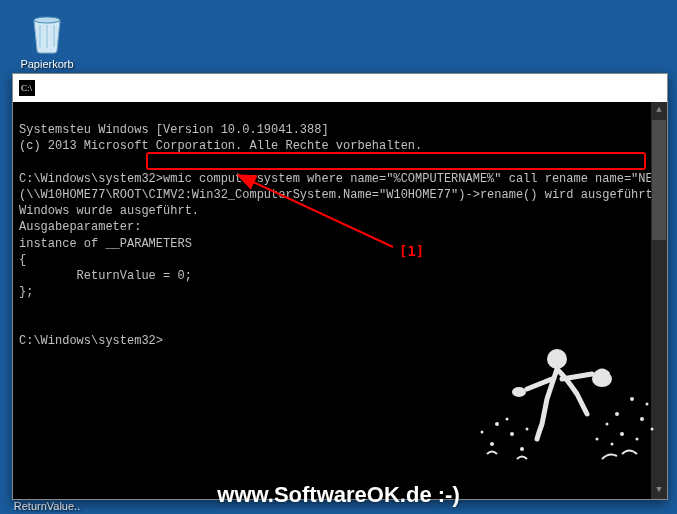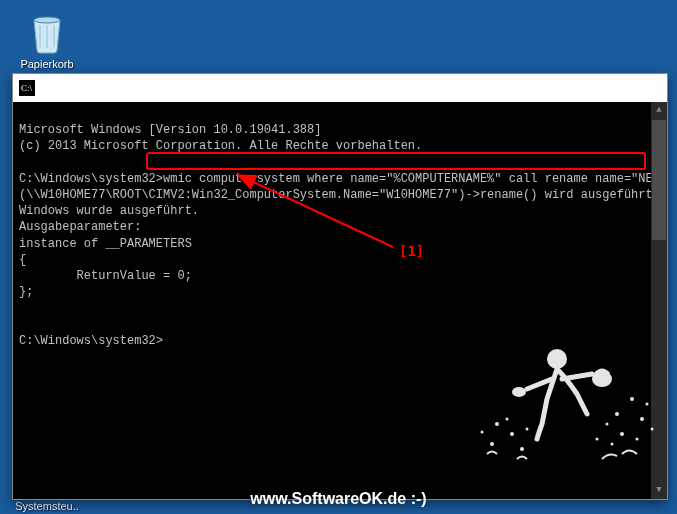--- a/index.html
+++ b/index.html
@@ -95,21 +95,21 @@
       font-size: 14px;
       font-weight: bold;
       pointer-events: none;
     }
     .watermark {
       position: absolute;
       left: 50%;
       transform: translateX(-50%);
       bottom: 6px;
       color: #fff;
-      font-size: 16px;
+      font-size: 22px;
       font-weight: bold;
       font-family: Arial, sans-serif;
       text-shadow: 0 0 4px rgba(0,0,0,0.5);
     }
     .doodle {
       position: absolute;
       right: 10px;
       bottom: 40px;
       pointer-events: none;
       opacity: 0.95;
@@ -179,34 +179,34 @@
         <rect x="8" y="8" width="28" height="20" fill="#7ac0f5"></rect>
         <rect x="10" y="10" width="6" height="5" fill="#fff" opacity="0.8"></rect>
         <rect x="18" y="10" width="6" height="5" fill="#fff" opacity="0.8"></rect>
         <rect x="26" y="10" width="6" height="5" fill="#fff" opacity="0.8"></rect>
         <rect x="10" y="17" width="6" height="5" fill="#fff" opacity="0.8"></rect>
         <rect x="18" y="17" width="6" height="5" fill="#fff" opacity="0.8"></rect>
         <rect x="16" y="30" width="12" height="3" fill="#888"></rect>
         <rect x="12" y="33" width="20" height="2" fill="#aaa"></rect>
       </svg>
     </div>
-    <div class="icon-label">Systemsteu..</div>
+    <div class="icon-label">ReturnValue..</div>
   </div>
 
   <div class="cmd-window">
     <div class="titlebar">
       <div class="titlebar-icon">
         <svg width="16" height="16" viewBox="0 0 16 16">
           <rect x="0" y="0" width="16" height="16" fill="#000"></rect>
           <text x="2" y="11" font-size="9" fill="#fff" font-family="Consolas">C:\</text>
         </svg>
       </div>
     </div>
     <div class="terminal">
-<span class="term-line">Microsoft Windows [Version 10.0.19041.388]</span>
+<span class="term-line">Systemsteu Windows [Version 10.0.19041.388]</span>
 <span class="term-line">(c) 2013 Microsoft Corporation. Alle Rechte vorbehalten.</span>
 <span class="term-line"></span>
 <span class="term-line"><span>C:\Windows\system32&gt;</span><span>wmic computersystem where name="%COMPUTERNAME%" call rename name="NEW-NAME"</span></span>
 <span class="term-line">(\\W10HOME77\ROOT\CIMV2:Win32_ComputerSystem.Name="W10HOME77")-&gt;rename() wird ausgeführt</span>
 <span class="term-line">Windows wurde ausgeführt.</span>
 <span class="term-line">Ausgabeparameter:</span>
 <span class="term-line">instance of __PARAMETERS</span>
 <span class="term-line">{</span>
 <span class="term-line">        ReturnValue = 0;</span>
 <span class="term-line">};</span>

